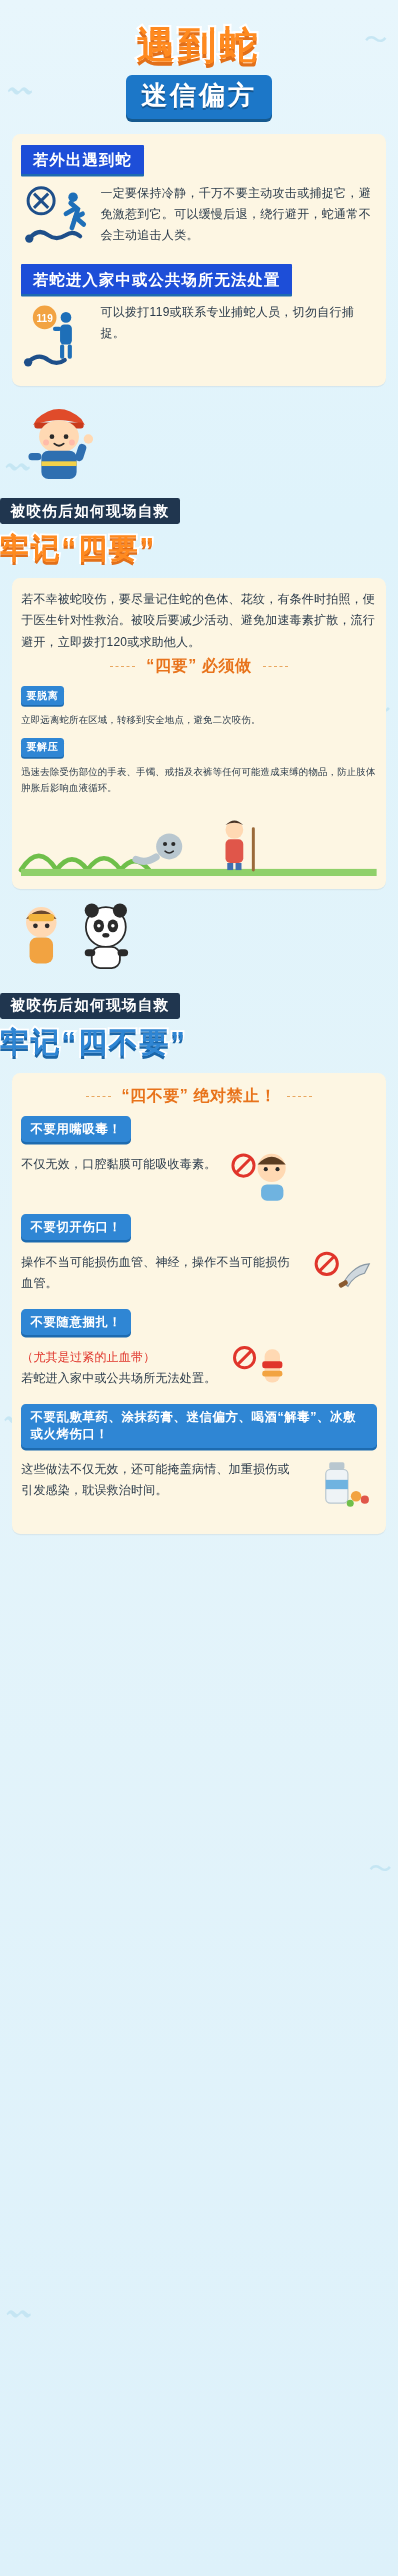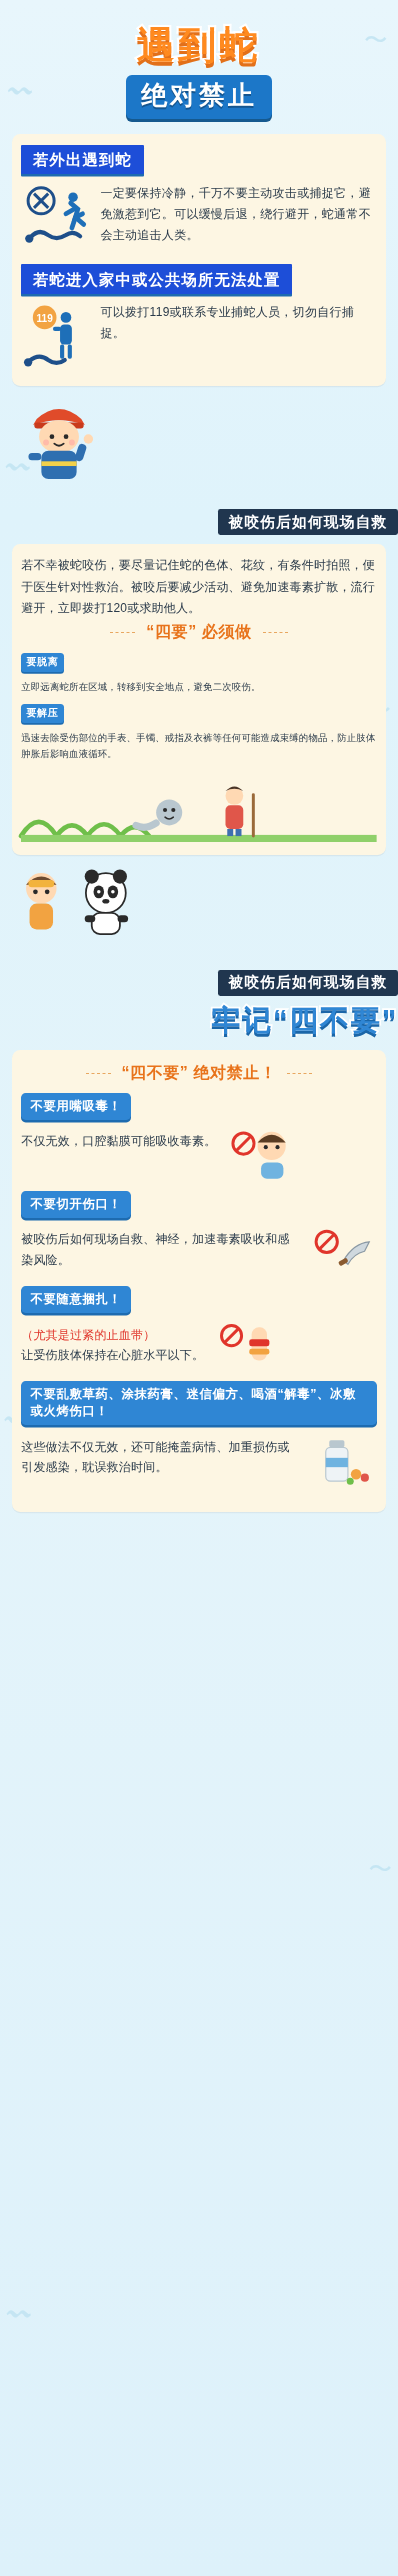--- a/index.html
+++ b/index.html
@@ -85,22 +85,22 @@
     line-height: 1.75;
     color: #2a3a4a;
     flex: 1;
     letter-spacing: 0.3px;
   }
 
   .icon-box { width: 71px; flex: 0 0 71px; display:flex; align-items:center; justify-content:center; }
 
   
   .section-head {
-    text-align: right;
-    margin-top: 23px;
+    text-align: left;
+    margin-top: 12px;
     position: relative;
   }
   .sec-bar {
     display: inline-block;
     background: #20364f;
     color: #fff;
     font-size: 14.7px;
     font-weight: bold;
     letter-spacing: 1.2px;
     padding: 3.5px 10.6px;
@@ -198,21 +198,21 @@
   <div class="doodle" style="right:10.6px;top:23.5px;">〜</div>
   <div class="doodle" style="left:5.9px;top:447px;">〰</div>
   <div class="doodle" style="right:7px;top:694px;">〜</div>
   <div class="doodle" style="left:4.7px;top:1400px;">〰</div>
   <div class="doodle" style="right:5.9px;top:1853px;">〜</div>
   <div class="doodle" style="left:7px;top:2294px;">〰</div>
 
   <div class="header">
     <div class="title-main">遇到蛇</div>
     <div class="title-sub-wrap">
-      <div class="title-sub">绝对禁止</div>
+      <div class="title-sub">迷信偏方</div>
     </div>
   </div>
 
   <div class="card">
 
     <div class="banner">若外出遇到蛇</div>
 
     <div class="row">
       <div class="icon-box">
         <svg width="71" height="71" viewBox="0 0 120 120" aria-hidden="true">
@@ -271,20 +271,21 @@
       <rect x="70" y="100" width="60" height="48" rx="12" fill="#2f6fb0"></rect>
       <rect x="70" y="118" width="60" height="8" fill="#f2d14a"></rect>
       <rect x="48" y="104" width="22" height="12" rx="6" fill="#2f6fb0"></rect>
       <rect x="130" y="88" width="14" height="30" rx="7" fill="#2f6fb0" transform="rotate(18 137 103)"></rect>
       <circle cx="150" cy="80" r="8" fill="#ffd9b3"></circle>
     </svg>
   </div>
 
   <div class="section-head">
     <div class="sec-bar">被咬伤后如何现场自救</div>
+    <div class="sec-big">牢记“四要”</div>
   </div>
 
   <div class="card">
     <div class="intro-text">若不幸被蛇咬伤，要尽量记住蛇的色体、花纹，有条件时拍照，便于医生针对性救治。被咬后要减少活动、避免加速毒素扩散，流行避开，立即拨打120或求助他人。</div>
 
     <div class="sub-title">
       <span class="dash-line"></span>
       <span class="q">“四要”</span>
       <span>必须做</span>
       <span class="dash-line"></span>
@@ -372,39 +373,39 @@
             <circle cx="84" cy="36" r="3.5" fill="#2a2a2a"></circle>
             <rect x="56" y="62" width="38" height="28" rx="10" fill="#6fb3e0"></rect>
           </svg>
         </div>
       </div>
     </div>
 
     <div class="dont">
       <div class="dont-head">不要切开伤口！</div>
       <div class="row" style="margin-top:5.9px;">
-        <div class="dont-body">被咬伤后如何现场自救、神经，加速毒素吸收和感染风险。</div>
+        <div class="dont-body">操作不当可能损伤血管、神经，操作不当可能损伤血管。</div>
         <div class="icon-box">
           <svg width="65" height="51" viewBox="0 0 110 86" aria-hidden="true">
             <circle cx="30" cy="30" r="18" fill="none" stroke="#e0352b" stroke-width="5"></circle>
             <line x1="18" y1="42" x2="42" y2="18" stroke="#e0352b" stroke-width="5"></line>
             <path d="M58 62 q18 -30 44 -32 l-8 16 q-18 4 -28 22 z" fill="#cfd8de" stroke="#8a98a3" stroke-width="2"></path>
             <rect x="50" y="60" width="16" height="8" rx="3" fill="#8a5a2f" transform="rotate(-30 58 64)"></rect>
           </svg>
         </div>
       </div>
     </div>
 
     <div class="dont">
       <div class="dont-head">不要随意捆扎！</div>
       <div class="row" style="margin-top:5.9px;">
         <div class="dont-body">
           <span class="red">（尤其是过紧的止血带）</span>
           <br>
-          <span>让受伤肢体保持在心脏水平以下。</span>
+          <span>若蛇进入家中或公共场所无法处置。</span>
         </div>
         <div class="icon-box">
           <svg width="65" height="51" viewBox="0 0 110 86" aria-hidden="true">
             <circle cx="28" cy="28" r="17" fill="none" stroke="#e0352b" stroke-width="5"></circle>
             <line x1="17" y1="39" x2="39" y2="17" stroke="#e0352b" stroke-width="5"></line>
             <rect x="62" y="14" width="26" height="56" rx="12" fill="#ffd9b3"></rect>
             <rect x="58" y="34" width="34" height="12" rx="4" fill="#e0352b"></rect>
             <rect x="58" y="50" width="34" height="10" rx="4" fill="#f2a341"></rect>
           </svg>
         </div>

